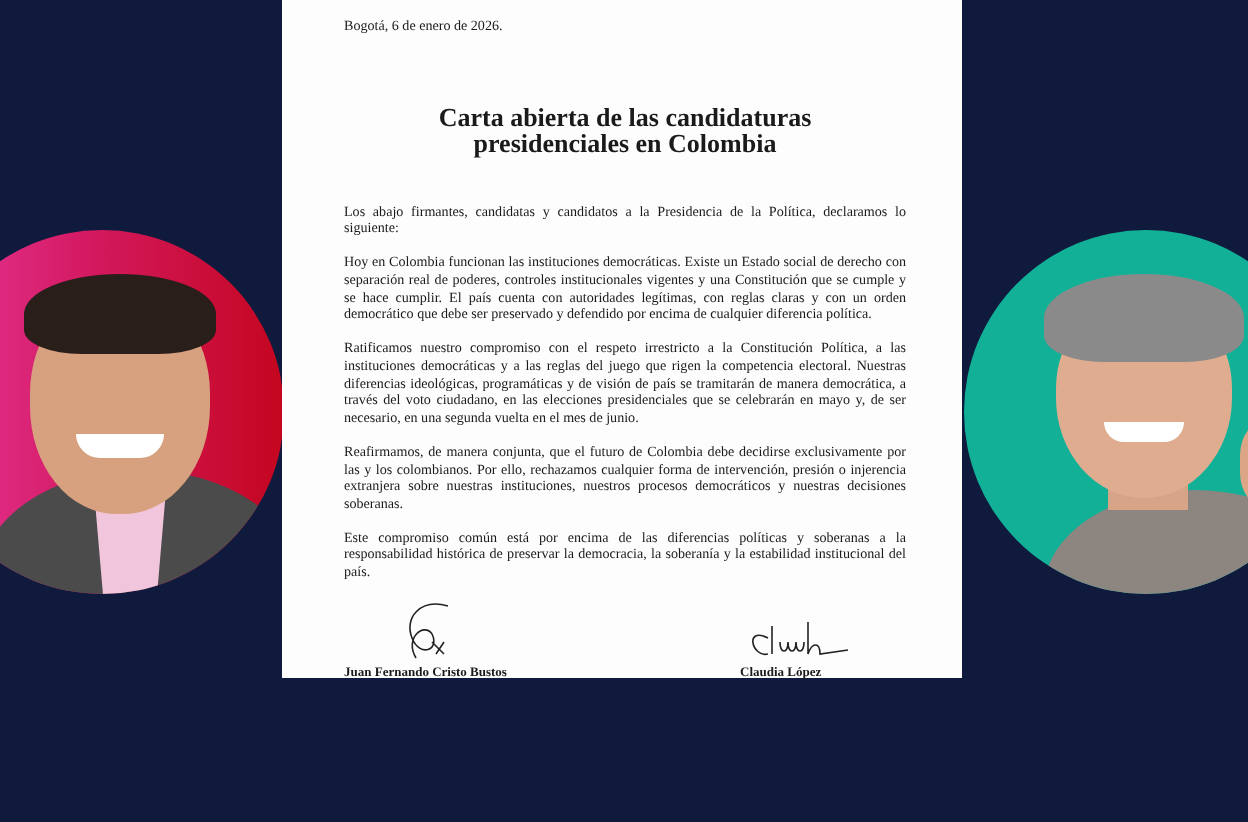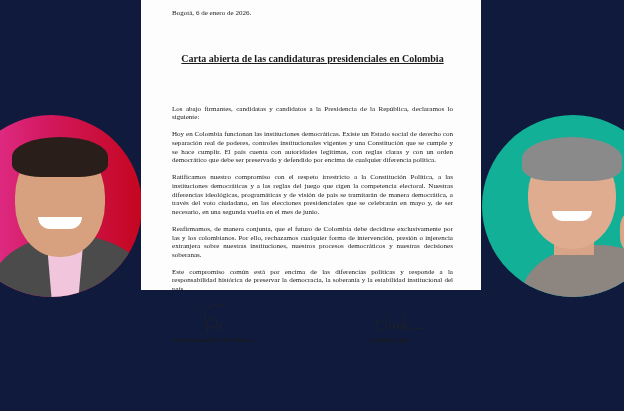--- a/index.html
+++ b/index.html
@@ -31,36 +31,35 @@
     .l-smile { left: 78px; top: 102px; width: 44px; height: 12px; background: #fff; border-radius: 0 0 22px 22px; }
     .r-top { left: 40px; top: 130px; width: 150px; height: 100px; background: #8c8580; border-radius: 50% 50% 0 0; }
     .r-neck { left: 72px; top: 112px; width: 40px; height: 28px; background: #d8a488; }
     .r-face { left: 46px; top: 34px; width: 88px; height: 100px; background: #e0ac90; border-radius: 45% 45% 50% 50%; }
     .r-hair { left: 40px; top: 22px; width: 100px; height: 44px; background: #8a8a8a; border-radius: 50% 50% 30% 30%; }
     .r-smile { left: 70px; top: 96px; width: 40px; height: 10px; background: #fff; border-radius: 0 0 20px 20px; }
     .r-fist { left: 138px; top: 95px; width: 34px; height: 44px; background: #dca585; border-radius: 40%; }
 
     .document {
       position: absolute;
-      left: 141px; top: 0; width: 340px; height: 290px;
+      left: 141px; top: 0; width: 340px; height: 339px;
       background: #fdfdfd;
       color: #1a1a1a;
       padding: 9px 28px 0 31px;
       font-size: 7.05px;
       line-height: 8.6px;
     }
     .date { margin-bottom: 34px; }
     .title {
       text-align: center;
       font-weight: bold;
-      font-size: 10px;
+      font-size: 13px;
       line-height: 13px;
-      margin-bottom: 40px;
+      margin-bottom: 24px;
       padding: 0 8px;
-      text-decoration: underline;
     }
     .para { text-align: justify; margin-bottom: 8.6px; }
     .signatures {
       position: relative;
       height: 60px;
       margin-top: 2px;
     }
     .sig { position: absolute; font-weight: bold; font-size: 6.5px; }
     .sig-left { left: 0; top: 0; width: 140px; }
     .sig-right { left: 198px; top: 0; width: 90px; }
@@ -83,25 +82,25 @@
   <div class="fig r-neck"></div>
   <div class="fig r-face"></div>
   <div class="fig r-hair"></div>
   <div class="fig r-smile"></div>
   <div class="fig r-fist"></div>
 </div>
 
 <div class="document">
   <div class="date">Bogotá, 6 de enero de 2026.</div>
   <div class="title">Carta abierta de las candidaturas presidenciales en Colombia</div>
-  <p class="para">Los abajo firmantes, candidatas y candidatos a la Presidencia de la República, declaramos lo siguiente:</p>
+  <p class="para">Los abajo firmantes, candidatas y candidatos a la Presidencia de la Política, declaramos lo siguiente:</p>
   <p class="para">Hoy en Colombia funcionan las instituciones democráticas. Existe un Estado social de derecho con separación real de poderes, controles institucionales vigentes y una Constitución que se cumple y se hace cumplir. El país cuenta con autoridades legítimas, con reglas claras y con un orden democrático que debe ser preservado y defendido por encima de cualquier diferencia política.</p>
   <p class="para">Ratificamos nuestro compromiso con el respeto irrestricto a la Constitución Política, a las instituciones democráticas y a las reglas del juego que rigen la competencia electoral. Nuestras diferencias ideológicas, programáticas y de visión de país se tramitarán de manera democrática, a través del voto ciudadano, en las elecciones presidenciales que se celebrarán en mayo y, de ser necesario, en una segunda vuelta en el mes de junio.</p>
   <p class="para">Reafirmamos, de manera conjunta, que el futuro de Colombia debe decidirse exclusivamente por las y los colombianos. Por ello, rechazamos cualquier forma de intervención, presión o injerencia extranjera sobre nuestras instituciones, nuestros procesos democráticos y nuestras decisiones soberanas.</p>
-  <p class="para">Este compromiso común está por encima de las diferencias políticas y responde a la responsabilidad histórica de preservar la democracia, la soberanía y la estabilidad institucional del país.</p>
+  <p class="para">Este compromiso común está por encima de las diferencias políticas y soberanas a la responsabilidad histórica de preservar la democracia, la soberanía y la estabilidad institucional del país.</p>
 
   <div class="signatures">
     <div class="sig sig-left">
       <svg width="80" height="34" viewBox="0 0 80 34">
         <path d="M52 4 C38 0 30 10 34 20 C38 30 48 26 44 18 C40 12 30 20 36 30 M44 22 l6 6 M50 22 l-4 6" fill="none" stroke="#222" stroke-width="0.8"></path>
       </svg>
       <div class="sig-name">Juan Fernando Cristo Bustos</div>
     </div>
     <div class="sig sig-right">
       <svg width="70" height="34" viewBox="0 0 70 34">

